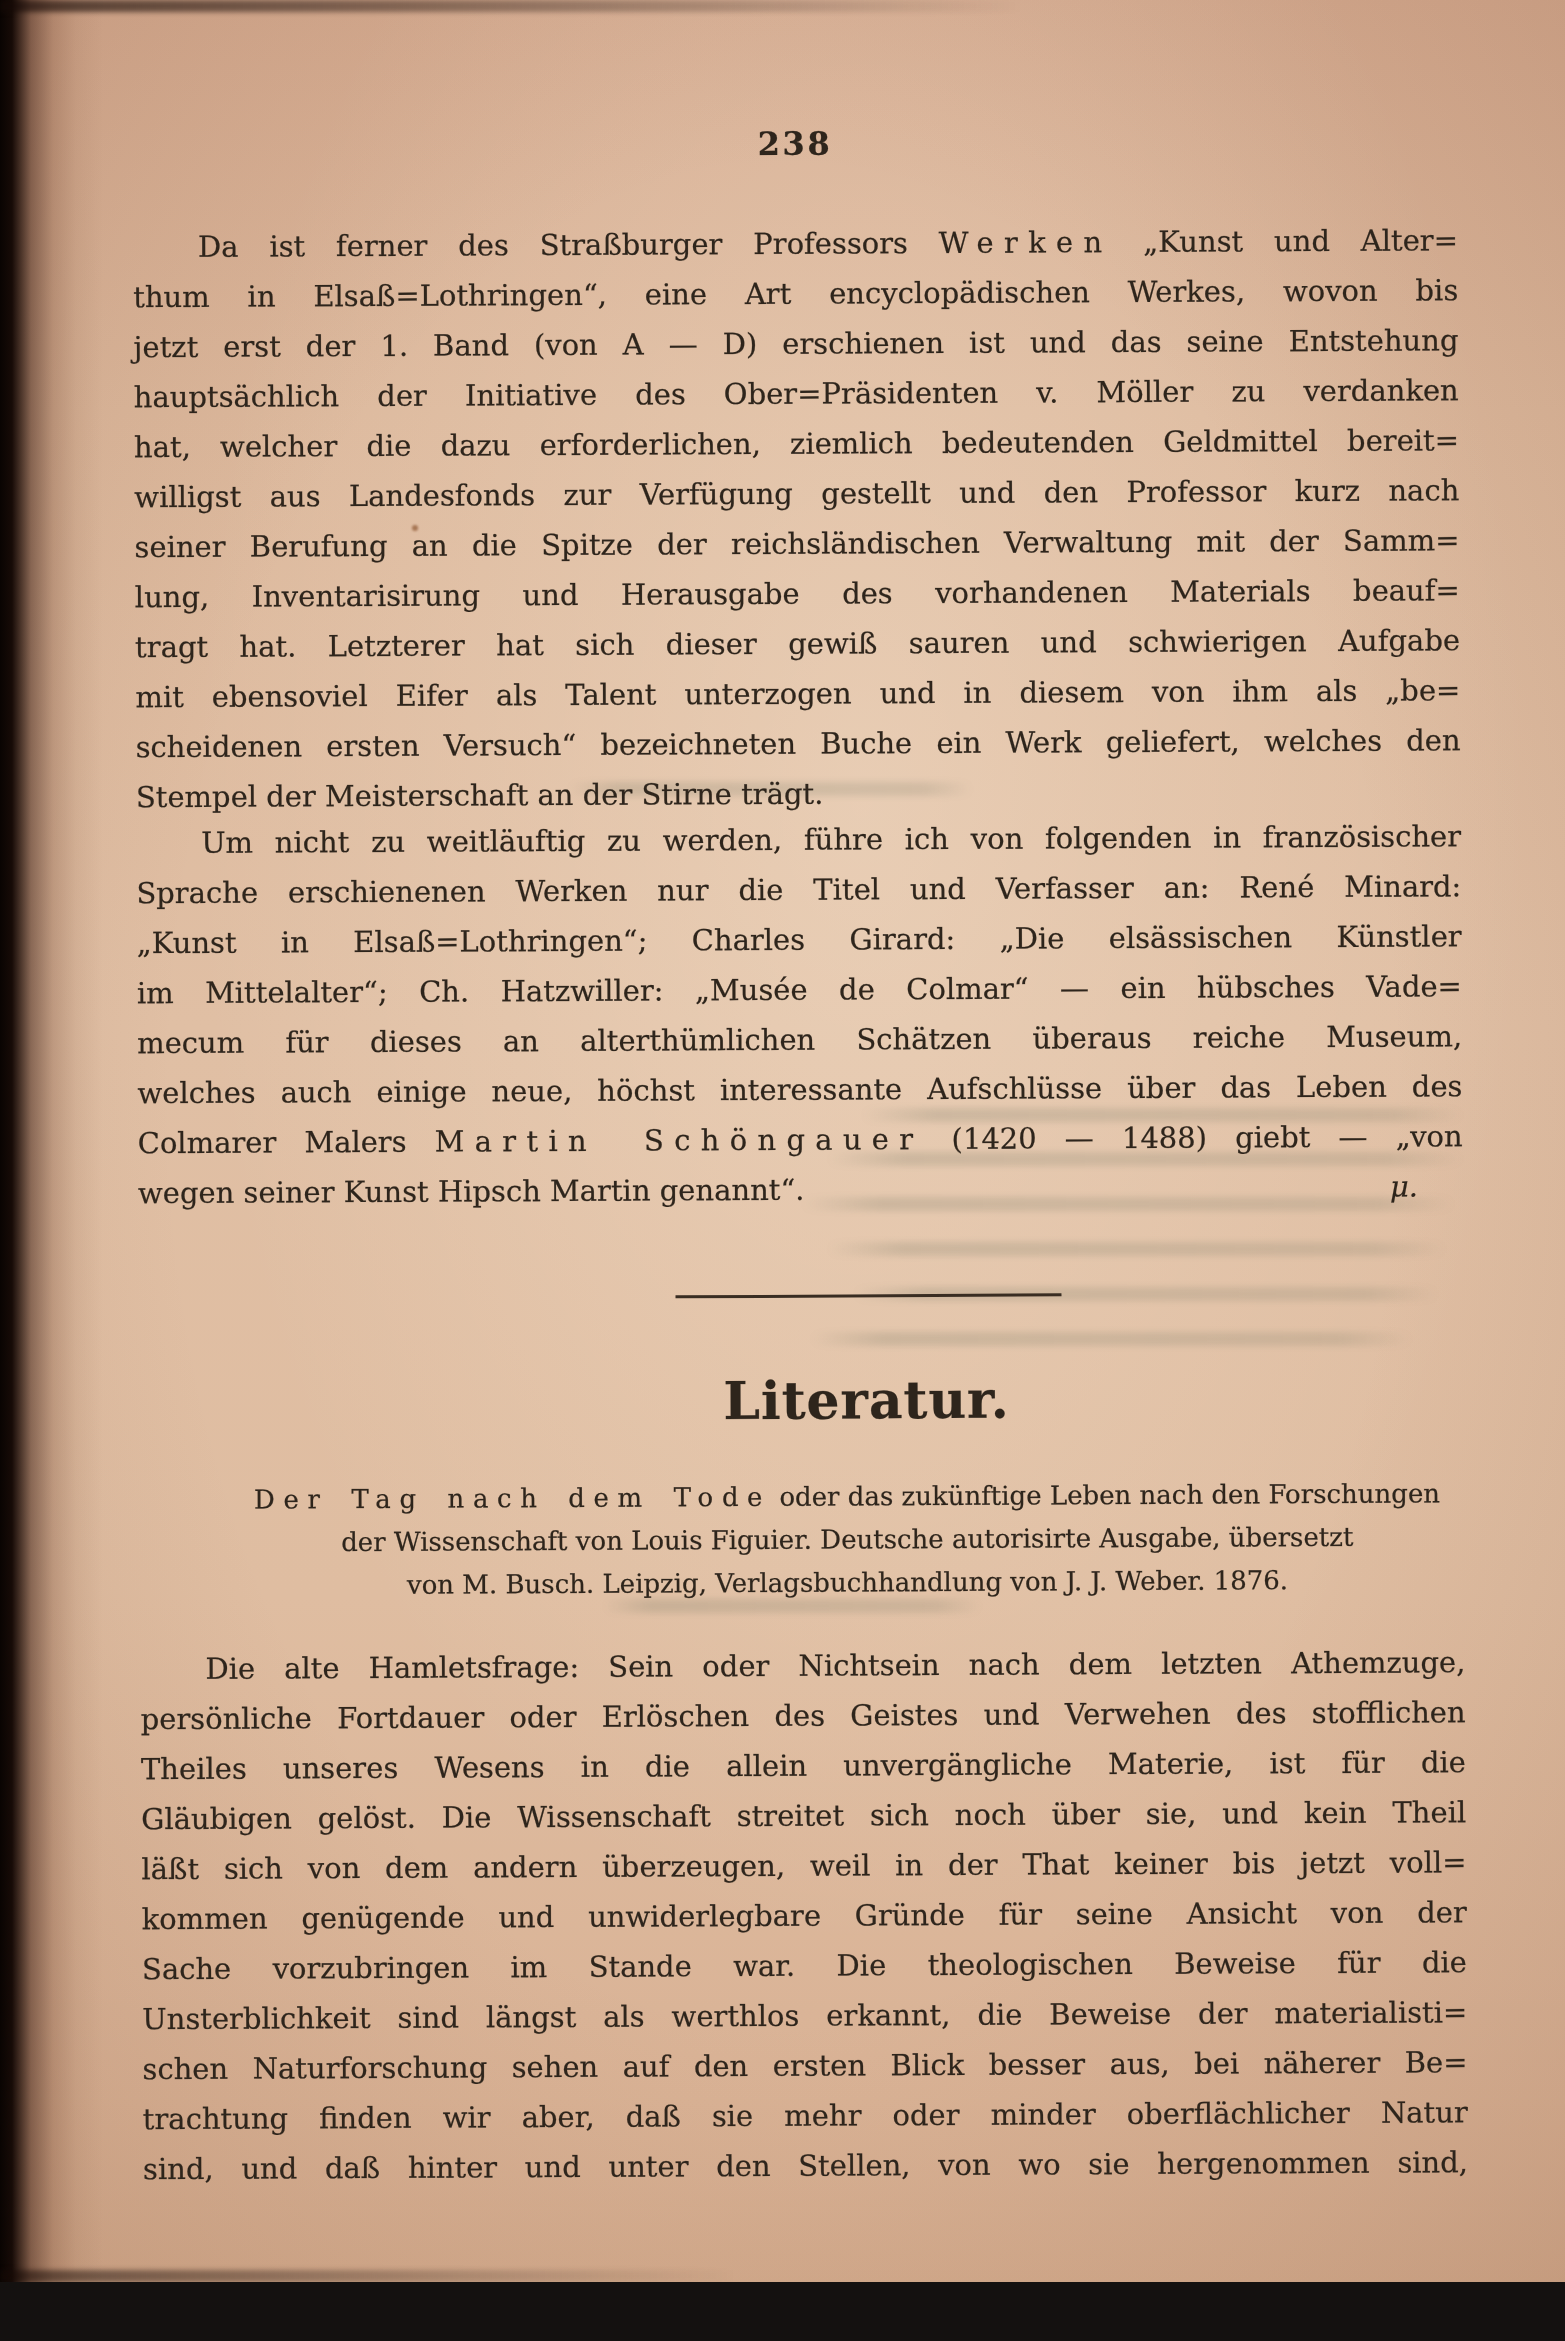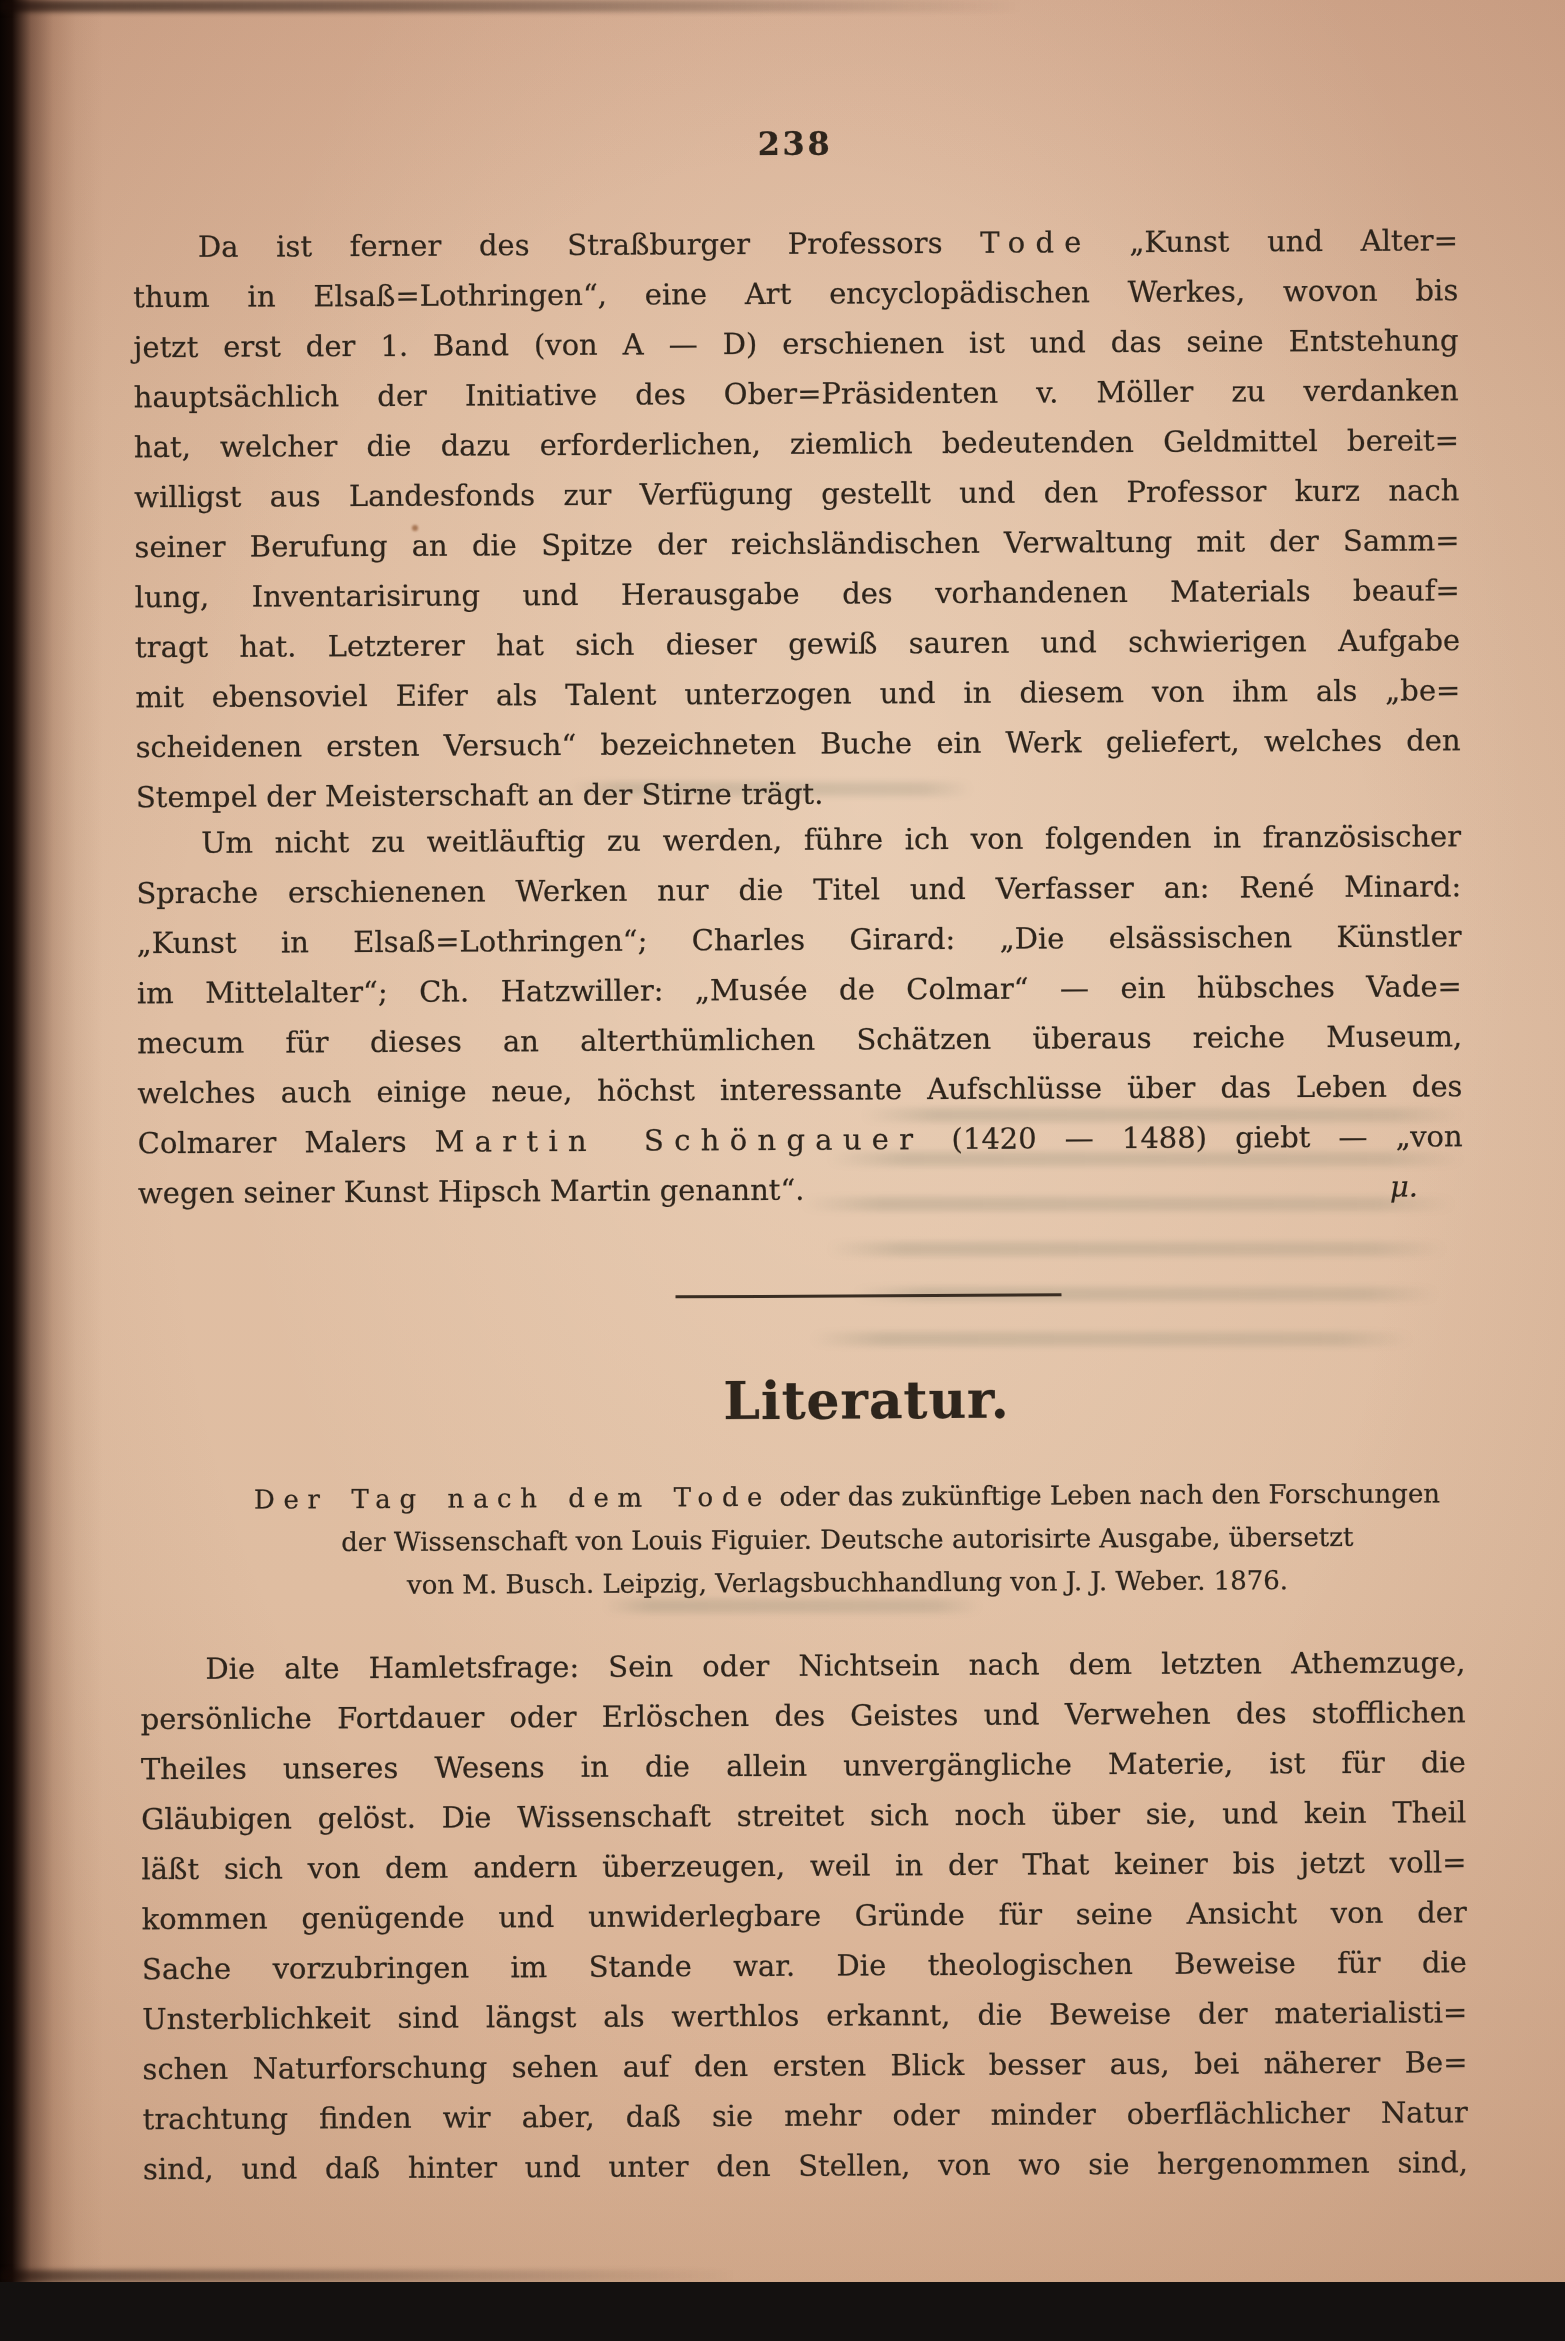--- a/index.html
+++ b/index.html
@@ -84,21 +84,21 @@
   <div class="smudge g6"></div>
   <div class="smudge g7"></div>
   <div class="smudge g8"></div>
   <div class="speck"></div>
 
   <div class="content">
 
     <div class="pagenum">238</div>
 
     <div class="block" id="p1">
-      <div class="line indent"><span>Da ist ferner des Straßburger Professors </span><span class="sperr">Tode</span><span> „Kunst und Alter=</span></div>
+      <div class="line indent"><span>Da ist ferner des Straßburger Professors </span><span class="sperr">Werken</span><span> „Kunst und Alter=</span></div>
       <div class="line">thum in Elsaß=Lothringen“, eine Art encyclopädischen Werkes, wovon bis</div>
       <div class="line">jetzt erst der 1. Band (von A — D) erschienen ist und das seine Entstehung</div>
       <div class="line">hauptsächlich der Initiative des Ober=Präsidenten v. Möller zu verdanken</div>
       <div class="line">hat, welcher die dazu erforderlichen, ziemlich bedeutenden Geldmittel bereit=</div>
       <div class="line">willigst aus Landesfonds zur Verfügung gestellt und den Professor kurz nach</div>
       <div class="line">seiner Berufung an die Spitze der reichsländischen Verwaltung mit der Samm=</div>
       <div class="line">lung, Inventarisirung und Herausgabe des vorhandenen Materials beauf=</div>
       <div class="line">tragt hat. Letzterer hat sich dieser gewiß sauren und schwierigen Aufgabe</div>
       <div class="line">mit ebensoviel Eifer als Talent unterzogen und in diesem von ihm als „be=</div>
       <div class="line">scheidenen ersten Versuch“ bezeichneten Buche ein Werk geliefert, welches den</div>

